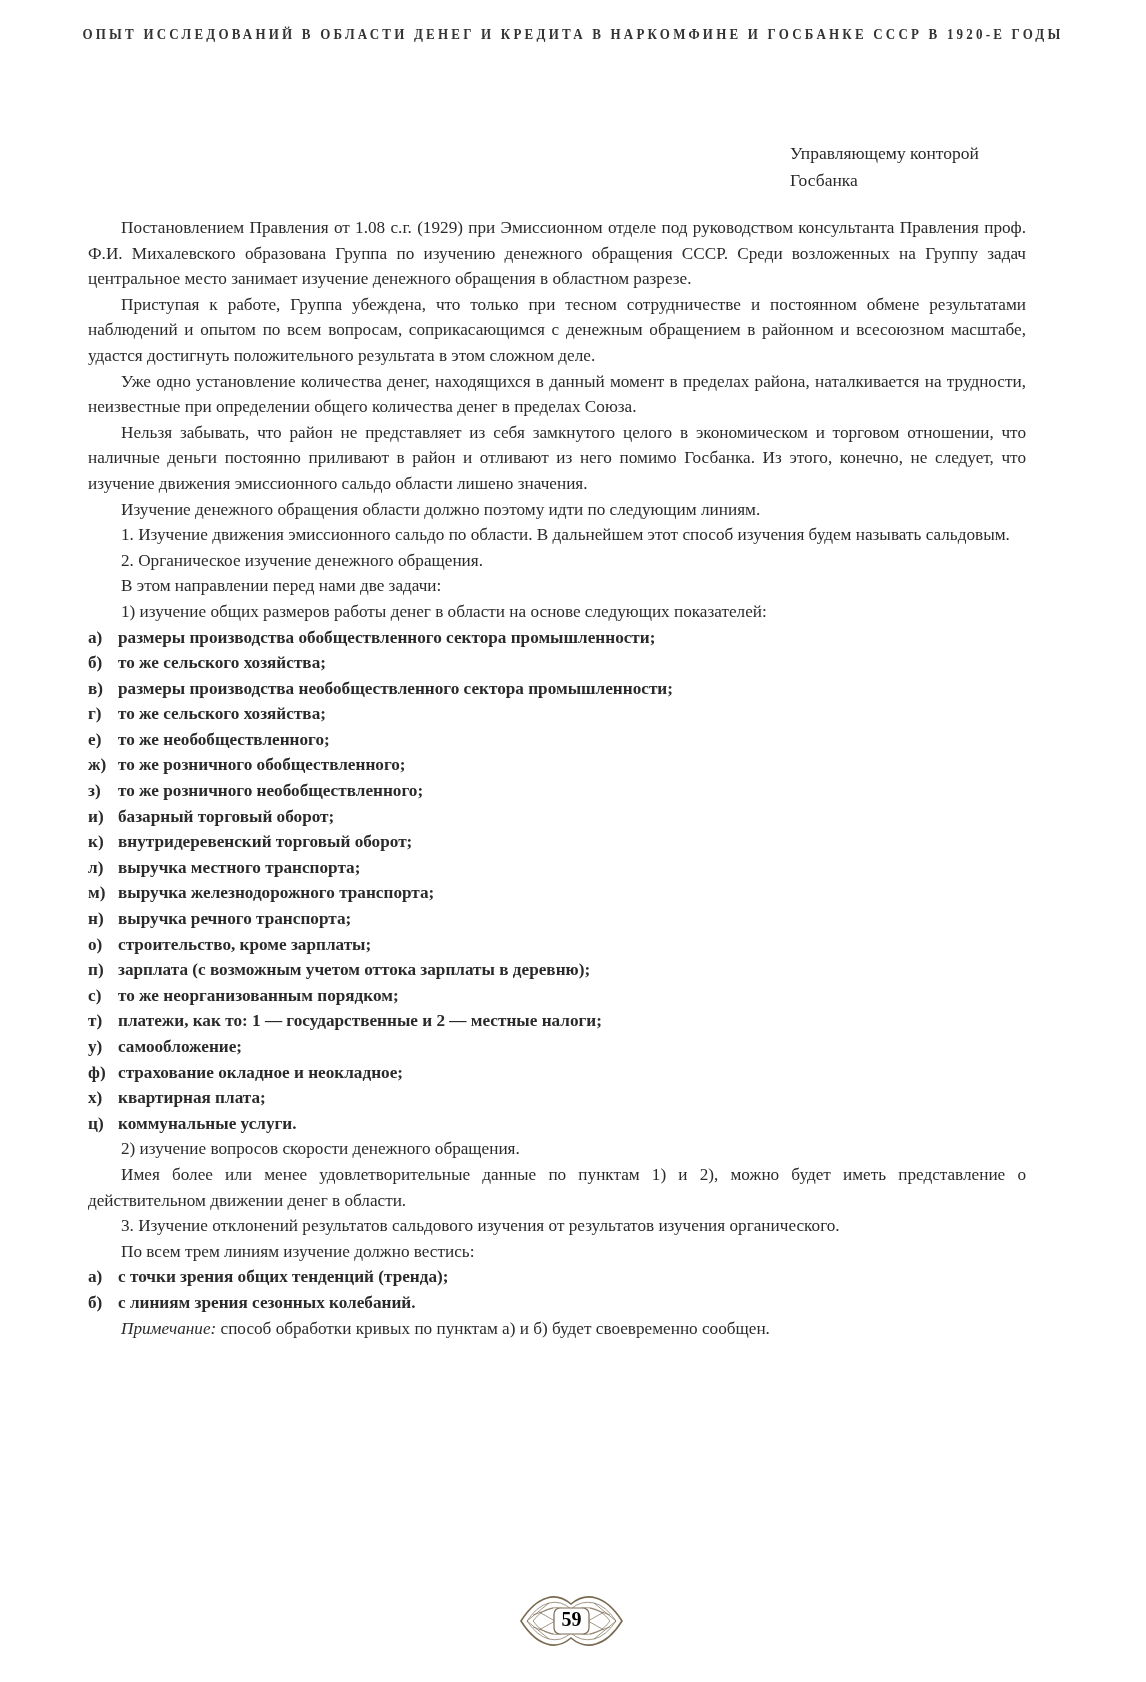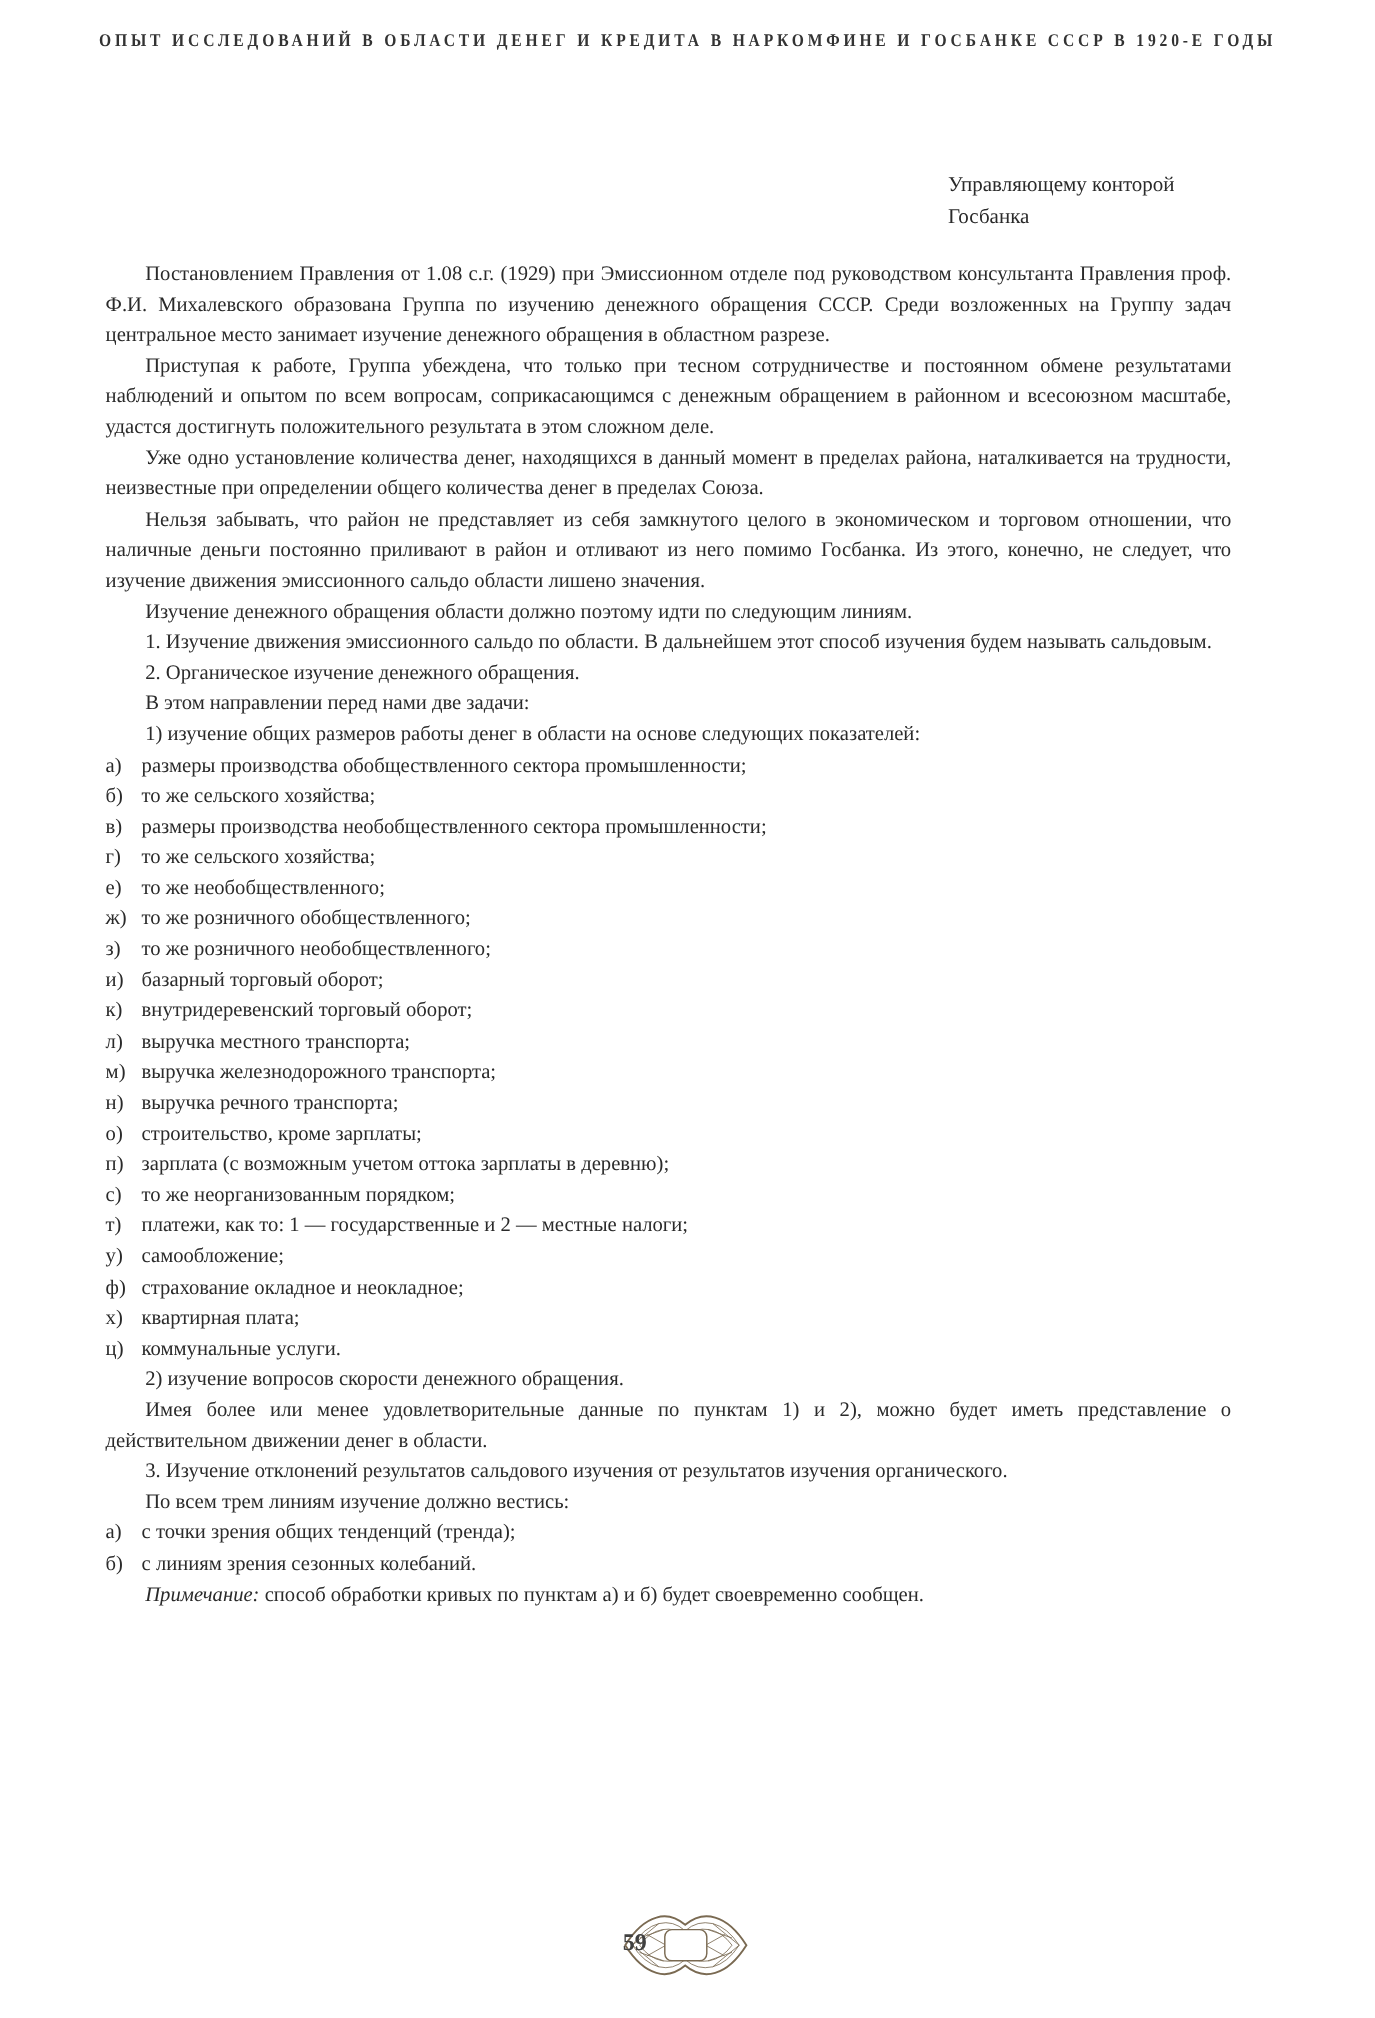--- a/index.html
+++ b/index.html
@@ -20,29 +20,29 @@
       position: absolute; left: 790px; top: 112px;
       font-size: 17.5px; line-height: 27px; color: #2a2a2a; margin-top: 28px;
     }
     .body-text {
       position: absolute; left: 88px; top: 215px; width: 938px;
       font-size: 17.2px; line-height: 25.6px;
       text-align: justify;
     }
     .body-text p { margin: 0; }
     .para { text-indent: 33px; }
-    .list-item { text-indent: 0; padding-left: 0; }
+    .list-item { text-indent: 0; padding-left: 0; font-weight: bold; }
     .list-item .marker { display: inline-block; width: 30px; }
     .italic { font-style: italic; }
     .page-number-ornament {
       position: absolute; left: 519px; top: 1590px; width: 105px; height: 62px;
     }
     .page-number-ornament .num {
       position: absolute; left: 0; right: 0; top: 18px;
-      font-size: 20px; font-weight: bold; color: #404040;
+      text-align: center; font-size: 20px; font-weight: bold; color: #000000;
     }
   </style>
 </head>
 <body>
 
 <div class="running-head">ОПЫТ ИССЛЕДОВАНИЙ В ОБЛАСТИ ДЕНЕГ И КРЕДИТА В НАРКОМФИНЕ И ГОСБАНКЕ СССР В 1920-Е ГОДЫ</div>
 
 <div class="addressee">
   <div>Управляющему конторой</div>
   <div>Госбанка</div>

